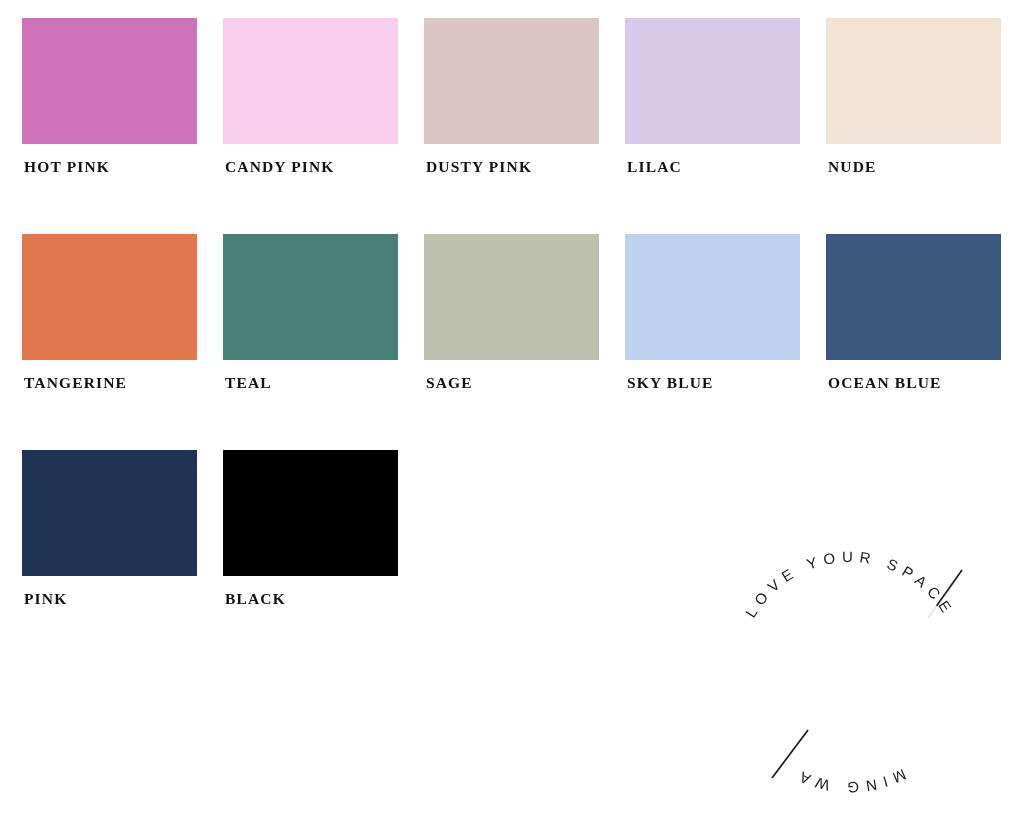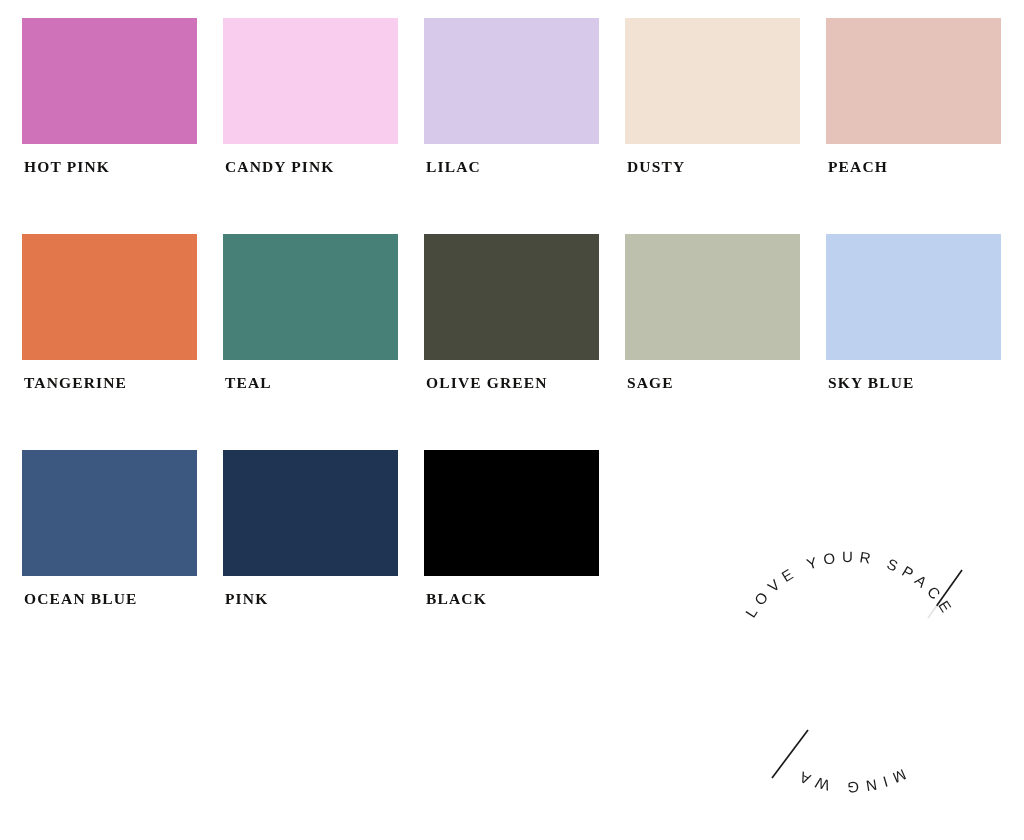--- a/index.html
+++ b/index.html
@@ -97,42 +97,38 @@
   <div id="swatch-grid">
       <div class="swatch-cell">
         <div class="swatch-chip" style="background: rgb(207, 114, 185);"></div>
         <div class="swatch-label">HOT PINK</div>
       </div>
       <div class="swatch-cell">
         <div class="swatch-chip" style="background: rgb(249, 205, 238);"></div>
         <div class="swatch-label">CANDY PINK</div>
       </div>
       <div class="swatch-cell">
+        <div class="swatch-chip" style="background: rgb(220, 197, 197);"></div>
+        <div class="swatch-label">DUSTY PINK</div>
+      </div>
+      <div class="swatch-cell">
         <div class="swatch-chip" style="background: rgb(215, 201, 234);"></div>
         <div class="swatch-label">LILAC</div>
       </div>
       <div class="swatch-cell">
         <div class="swatch-chip" style="background: rgb(241, 226, 211);"></div>
-        <div class="swatch-label">DUSTY</div>
-      </div>
-      <div class="swatch-cell">
-        <div class="swatch-chip" style="background: rgb(230, 195, 186);"></div>
-        <div class="swatch-label">PEACH</div>
+        <div class="swatch-label">NUDE</div>
       </div>
       <div class="swatch-cell">
         <div class="swatch-chip" style="background: rgb(226, 119, 76);"></div>
         <div class="swatch-label">TANGERINE</div>
       </div>
       <div class="swatch-cell">
         <div class="swatch-chip" style="background: rgb(70, 128, 118);"></div>
         <div class="swatch-label">TEAL</div>
-      </div>
-      <div class="swatch-cell">
-        <div class="swatch-chip" style="background: rgb(71, 74, 60);"></div>
-        <div class="swatch-label">OLIVE GREEN</div>
       </div>
       <div class="swatch-cell">
         <div class="swatch-chip" style="background: rgb(188, 192, 173);"></div>
         <div class="swatch-label">SAGE</div>
       </div>
       <div class="swatch-cell">
         <div class="swatch-chip" style="background: rgb(190, 210, 239);"></div>
         <div class="swatch-label">SKY BLUE</div>
       </div>
       <div class="swatch-cell">

